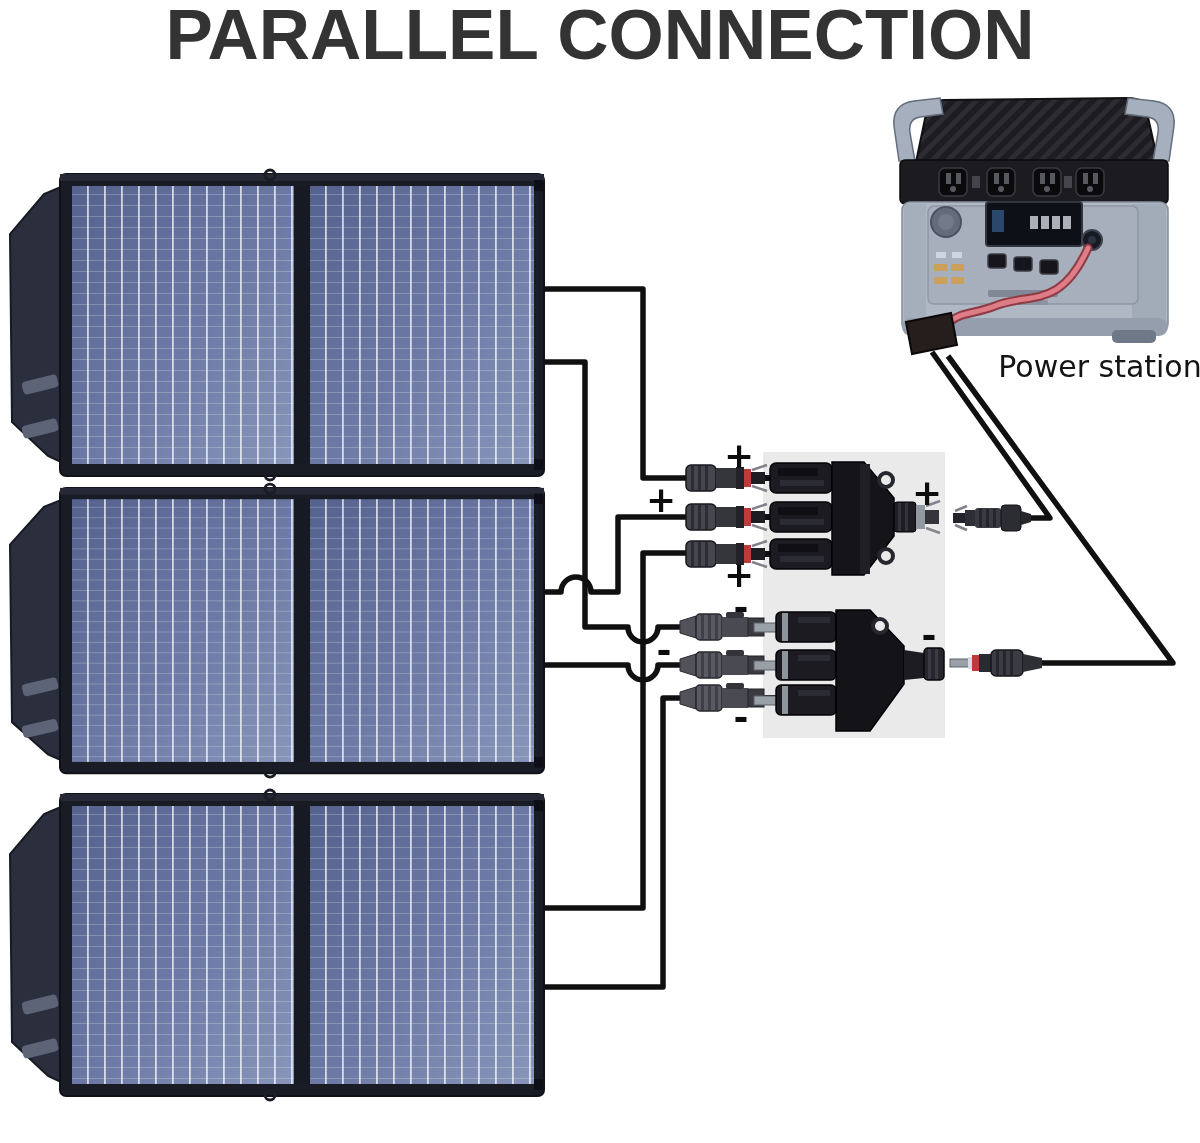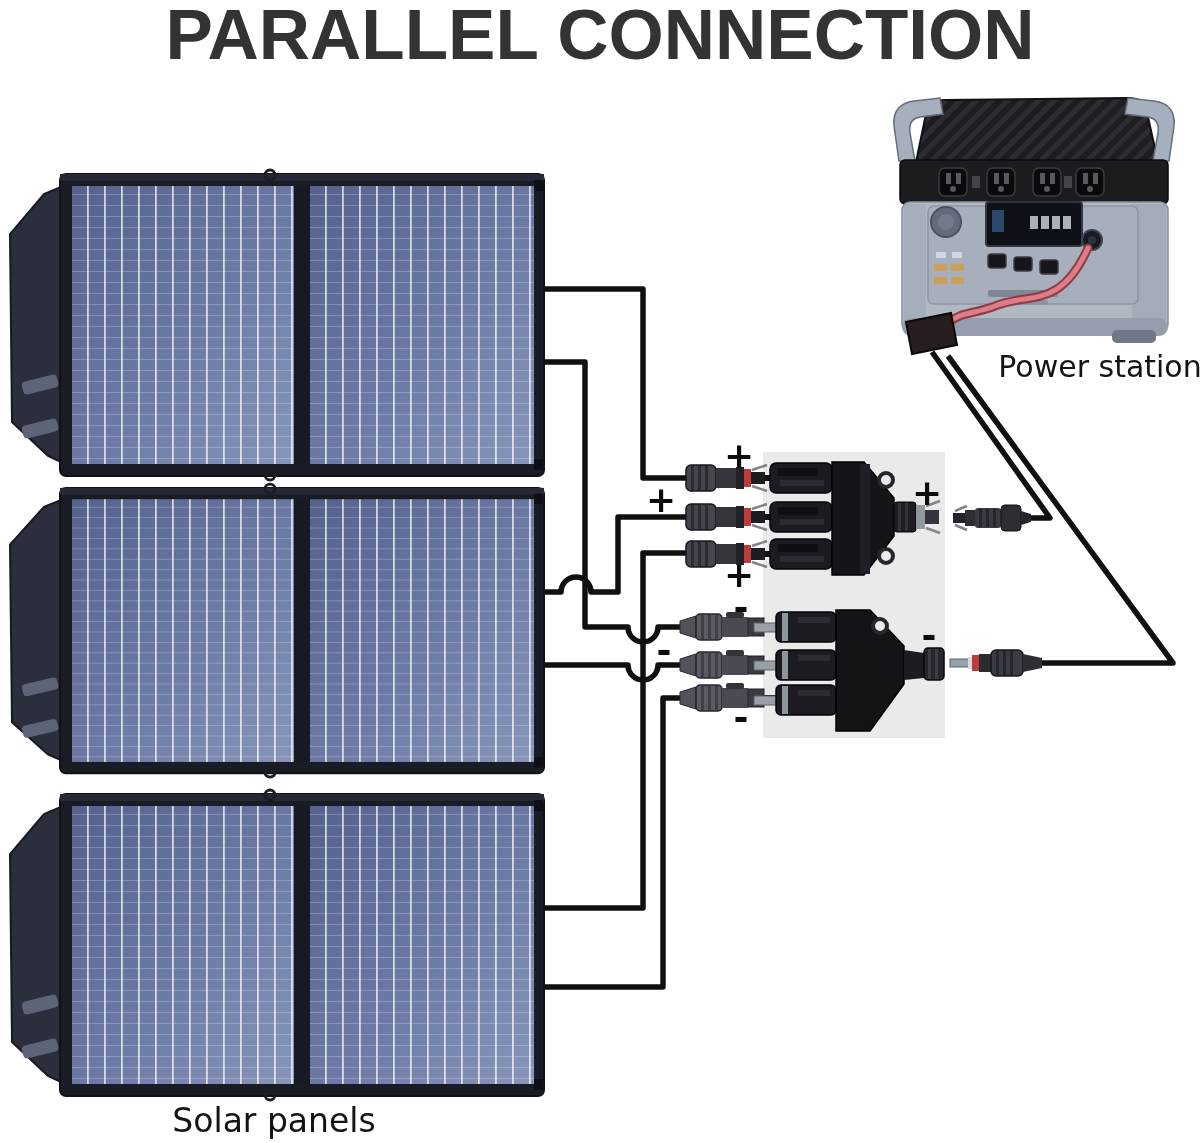--- a/index.html
+++ b/index.html
@@ -244,21 +244,20 @@
     <rect x="912" y="330" width="44" height="13" rx="5" fill="#6f7886"></rect>
     <rect x="1112" y="330" width="44" height="13" rx="5" fill="#6f7886"></rect>
     <path d="M1088,248 C1060,310 1030,292 995,306 C975,314 960,312 950,322" fill="none" stroke="#8e3b45" stroke-width="9" stroke-linecap="round"></path>
     <path d="M1088,248 C1060,310 1030,292 995,306 C975,314 960,312 950,322" fill="none" class="cable-hi" stroke-width="5" stroke-linecap="round"></path>
     <polygon points="906,322 951,313 957,345 912,354" fill="#261d1d" stroke="#0c0808" stroke-width="2"></polygon>
   </g>
 </svg>
 
 <div class="lbl title" style="left:600px;top:34px;">PARALLEL CONNECTION</div>
 <div class="lbl cap" style="left:1100px;top:366px;">Power station</div>
-<div class="lbl cap cap-solar" style="left:274px;top:1120px;">Solar panels</div>
 
 <div class="lbl pol" style="left:739px;top:455px;">+</div>
 <div class="lbl pol" style="left:661px;top:499px;">+</div>
 <div class="lbl pol" style="left:739px;top:574px;">+</div>
 <div class="lbl pol" style="left:741px;top:607px;">-</div>
 <div class="lbl pol" style="left:664px;top:650px;">-</div>
 <div class="lbl pol" style="left:741px;top:717px;">-</div>
 <div class="lbl pol" style="left:927px;top:492px;">+</div>
 <div class="lbl pol" style="left:929px;top:635px;">-</div>
 

